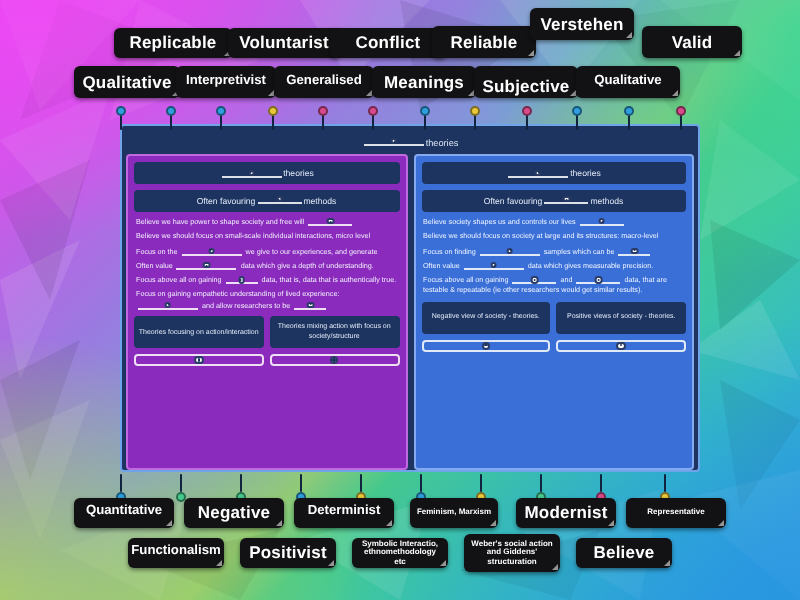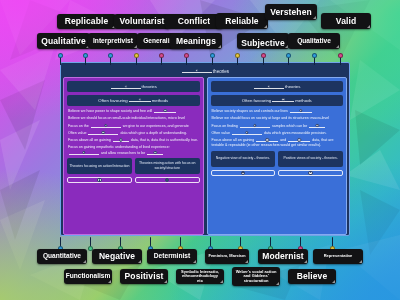--- a/index.html
+++ b/index.html
@@ -217,21 +217,21 @@
 
 <div class="tile tile-lg" style="left:37px;top:33px;width:53px;height:16px;">
   <span>Qualitative</span>
 </div>
 <div class="tile tile-md" style="left:88px;top:33px;width:50px;height:16px;">
   <span>Interpretivist</span>
 </div>
 <div class="tile tile-md" style="left:137px;top:33px;width:50px;height:16px;">
   <span>Generalised</span>
 </div>
-<div class="tile tile-lg" style="left:170px;top:33px;width:52px;height:16px;justify-content:center;">
+<div class="tile tile-lg" style="left:186px;top:33px;width:52px;height:16px;justify-content:center;">
   <span>Meanings</span>
 </div>
 <div class="tile tile-lg" style="left:237px;top:33px;width:52px;height:16px;align-items:flex-end;">
   <span>Subjective</span>
 </div>
 <div class="tile tile-md" style="left:288px;top:33px;width:52px;height:16px;">
   <span>Qualitative</span>
 </div>
 
 <div class="pin" style="left:58px;top:53px;">

